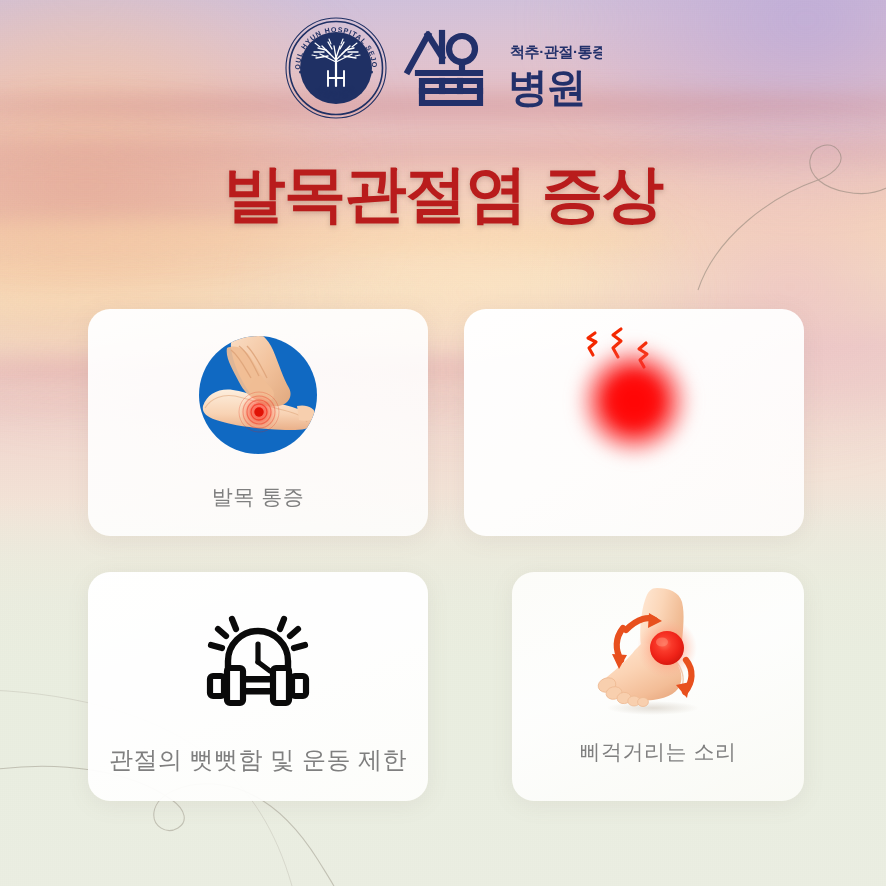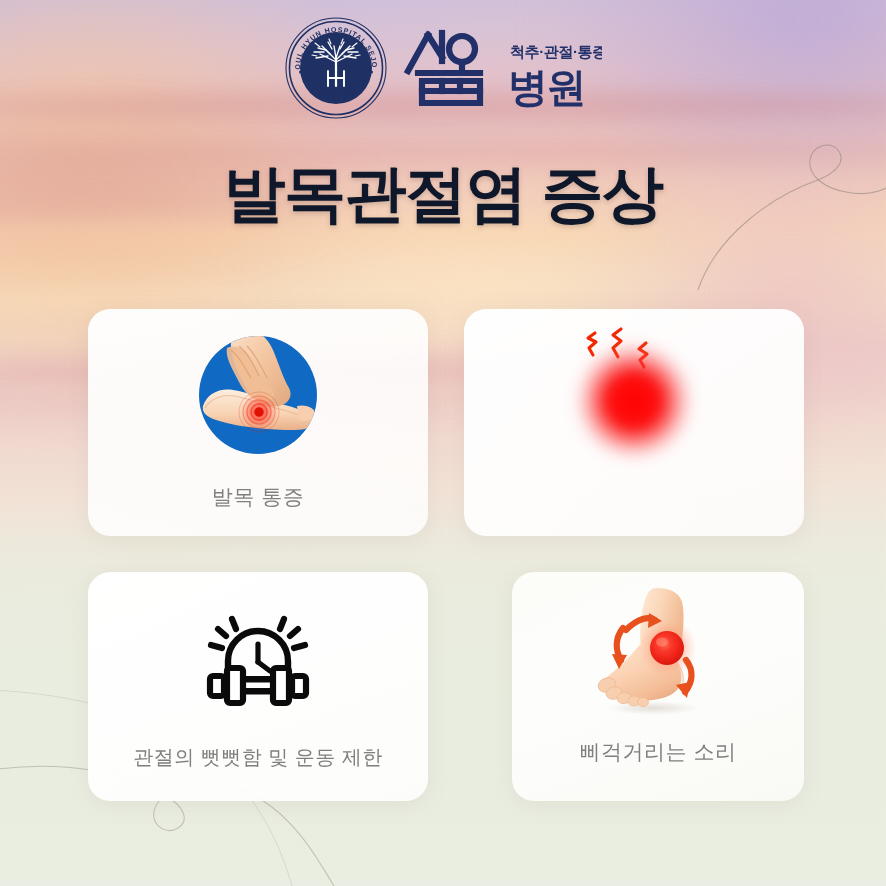--- a/index.html
+++ b/index.html
@@ -179,21 +179,21 @@
 
   
   #page-title {
     position: absolute;
     left: 0; right: 0;
     top: 152px;
     text-align: center;
     font-size: 62px;
     font-weight: bold;
     letter-spacing: -1.5px;
-    color: #0f172a;
+    color: #b91c1c;
     text-shadow: 0 2px 5px rgba(120,90,80,0.30);
     white-space: nowrap;
   }
 
   
   #card-grid {
     position: absolute;
     left: 88px;
     top: 309px;
     width: 710px;
@@ -236,21 +236,21 @@
   .card-4 .card-art { margin-top: 6px; height: 156px; }
 
   .card-caption {
     font-size: 21px;
     color: #7f7f7f;
     letter-spacing: 0.5px;
     text-align: center;
     margin-top: 12px;
     white-space: nowrap;
   }
-  .card-3 .card-caption { font-size: 20px; margin-top: 8px; }
+  .card-3 .card-caption { font-size: 24px; margin-top: 8px; }
   .card-4 .card-caption { margin-top: 4px; }
 
   
   .heat-wrap { position: relative; width: 160px; height: 152px; }
   .heat-ball {
     position: absolute;
     left: 50%; top: 54%;
     transform: translate(-50%, -50%);
     width: 104px; height: 104px;
     border-radius: 50%;

